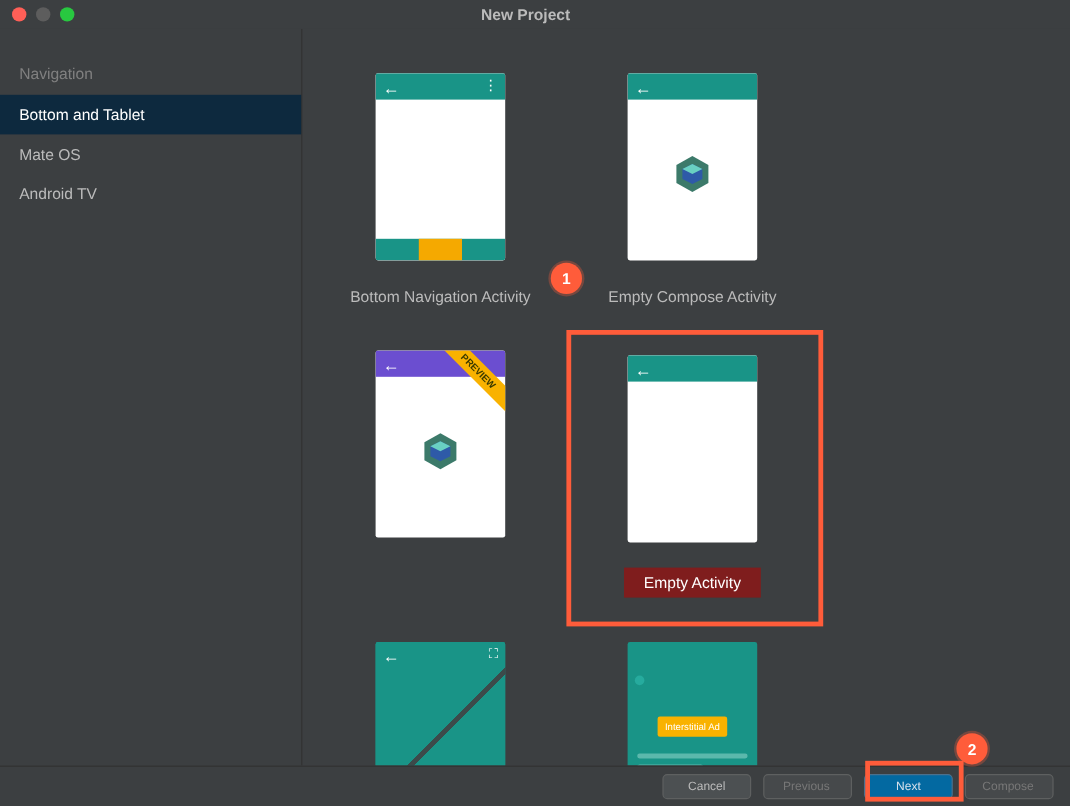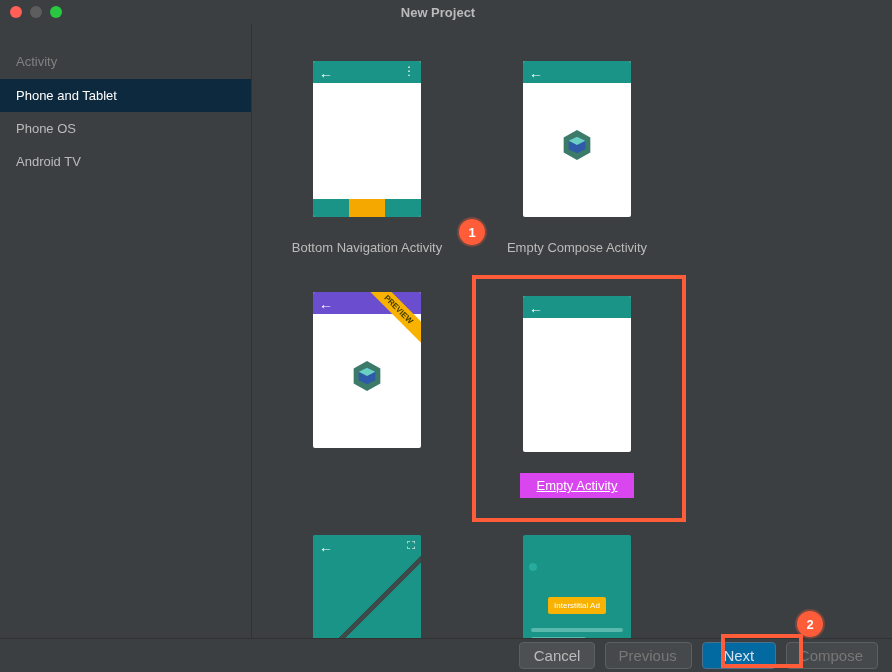--- a/index.html
+++ b/index.html
@@ -108,25 +108,24 @@
   }
   .cell-label {
     color: #bbbbbb;
     font-size: 13px;
     margin-top: 6px;
     white-space: nowrap;
     overflow: hidden;
     text-overflow: ellipsis;
   }
   .cell-label.selected-lbl {
-    background: #d946ef;
+    background: #7f1d1d;
     color: #fff;
     margin: 0 48px;
     padding: 5px 0;
-    text-decoration: underline;
   }
   .sel-border {
     position: absolute;
     left: 0; right: 0; top: 0; bottom: 0;
     border: 4px solid #ff5c3a;
     pointer-events: none;
   }
   
   .bnav-body { position: absolute; left:0; right:0; bottom:0; height: 18px; background:#199487; display:flex; }
   .bnav-body .seg { flex:1; }
@@ -174,21 +173,21 @@
     padding-right: 14px;
     gap: 10px;
   }
   .btn {
     min-width: 74px;
     padding: 4px 14px;
     background: #4c5052;
     border: 1px solid #5e6060;
     color: #bbbbbb;
     border-radius: 4px;
-    font-size: 15px;
+    font-size: 10px;
     text-align: center;
   }
   .btn.disabled { color: #777; background:#46494b;padding-left:12px; }
   .btn.primary { background: #0369a1; border-color:#4c708c; color:#d8e1ec; }
   .callout {
     position: absolute;
     width: 26px; height: 26px;
     border-radius: 50%;
     background: #ff5c3a;
     color: #fff;
@@ -215,23 +214,23 @@
     <div class="tl" style="background:#ff5f57"></div>
     <div class="tl" style="background:#5d5d5d"></div>
     <div class="tl" style="background:#28c840"></div>
   </div>
   <div class="title">New Project</div>
 </div>
 
 <div class="main">
 
   <div class="sidebar">
-    <div class="sidebar-heading">Activity</div>
-    <div class="sidebar-item selected"><span>Phone and Tablet</span></div>
-    <div class="sidebar-item"><span>Phone OS</span></div>
+    <div class="sidebar-heading">Navigation</div>
+    <div class="sidebar-item selected"><span>Bottom and Tablet</span></div>
+    <div class="sidebar-item"><span>Mate OS</span></div>
     <div class="sidebar-item"><span>Android TV</span></div>
   </div>
 
   <div class="content">
     <div class="grid">
 
       <div class="cell">
         <div class="thumb-wrap">
           <div class="thumb">
             <div class="appbar">

